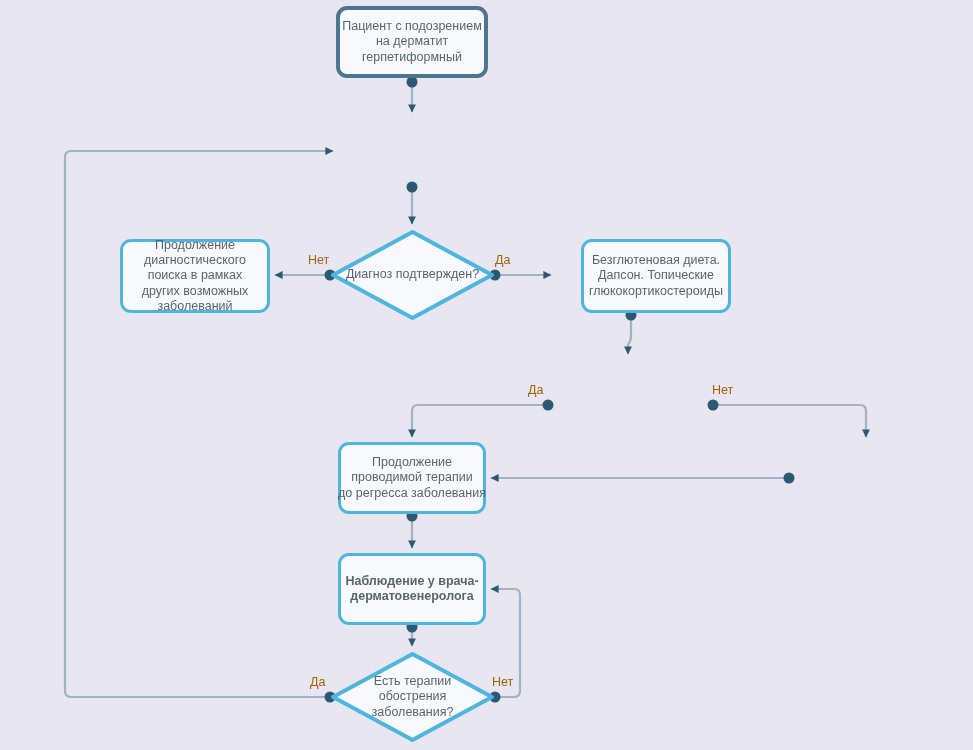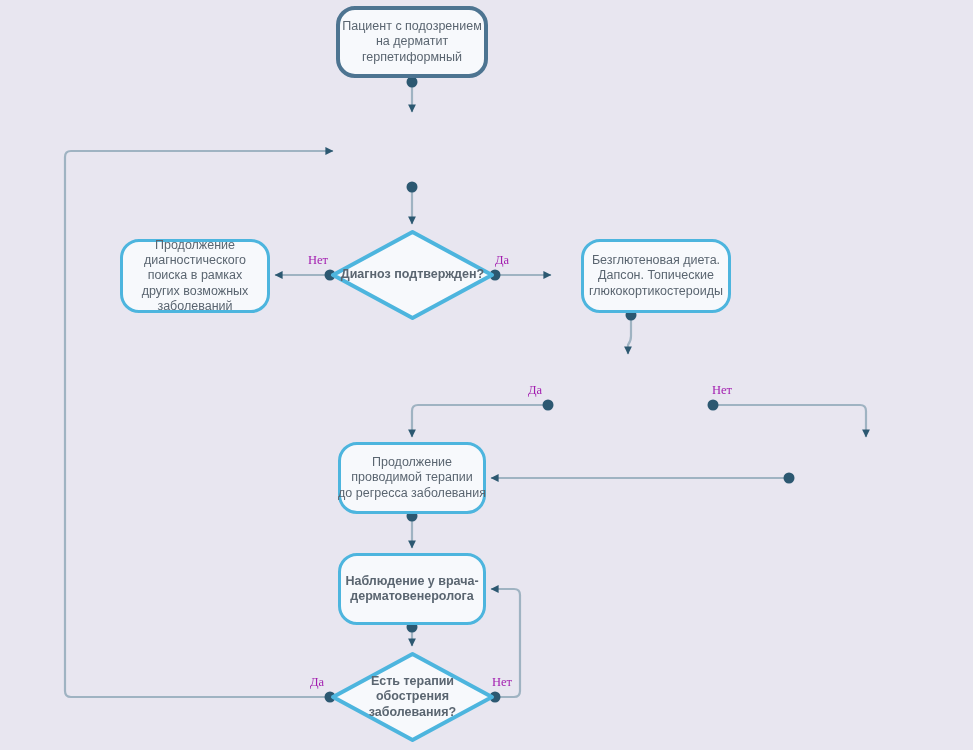--- a/index.html
+++ b/index.html
@@ -30,46 +30,45 @@
     text-align: center;
     color: #5a6570;
     font-size: 12.5px;
     line-height: 1.22;
     white-space: pre;
     z-index: 3;
   }
   .node.box {
     background: #f7f9fc;
     border: 3px solid #4db5de;
-    border-radius: 19px;
+    border-radius: 11px;
   }
   .node.box.start {
     border-color: #4d7491;
     border-width: 4px;
   }
   .node.diamond {
     background: transparent;
     border: none;
-    font-weight: bold;
   }
   .diamond-shape {
     position: absolute;
     left: 0; top: 0;
     width: 100%;
     height: 100%;
   }
   .diamond-label {
     position: relative;
     z-index: 2;
   }
   .edge-label {
     position: absolute;
-    color: #a21caf;
+    color: #a16207;
     font-size: 12.5px;
-    font-family: Liberation Serif, serif;
+    font-family: Liberation Sans, sans-serif;
     z-index: 4;
     white-space: nowrap;
   }
 </style>
 </head>
 <body>
 
 <div id="canvas">
 
   <svg id="edge-layer" viewBox="0 0 973 750" xmlns="http://www.w3.org/2000/svg">

